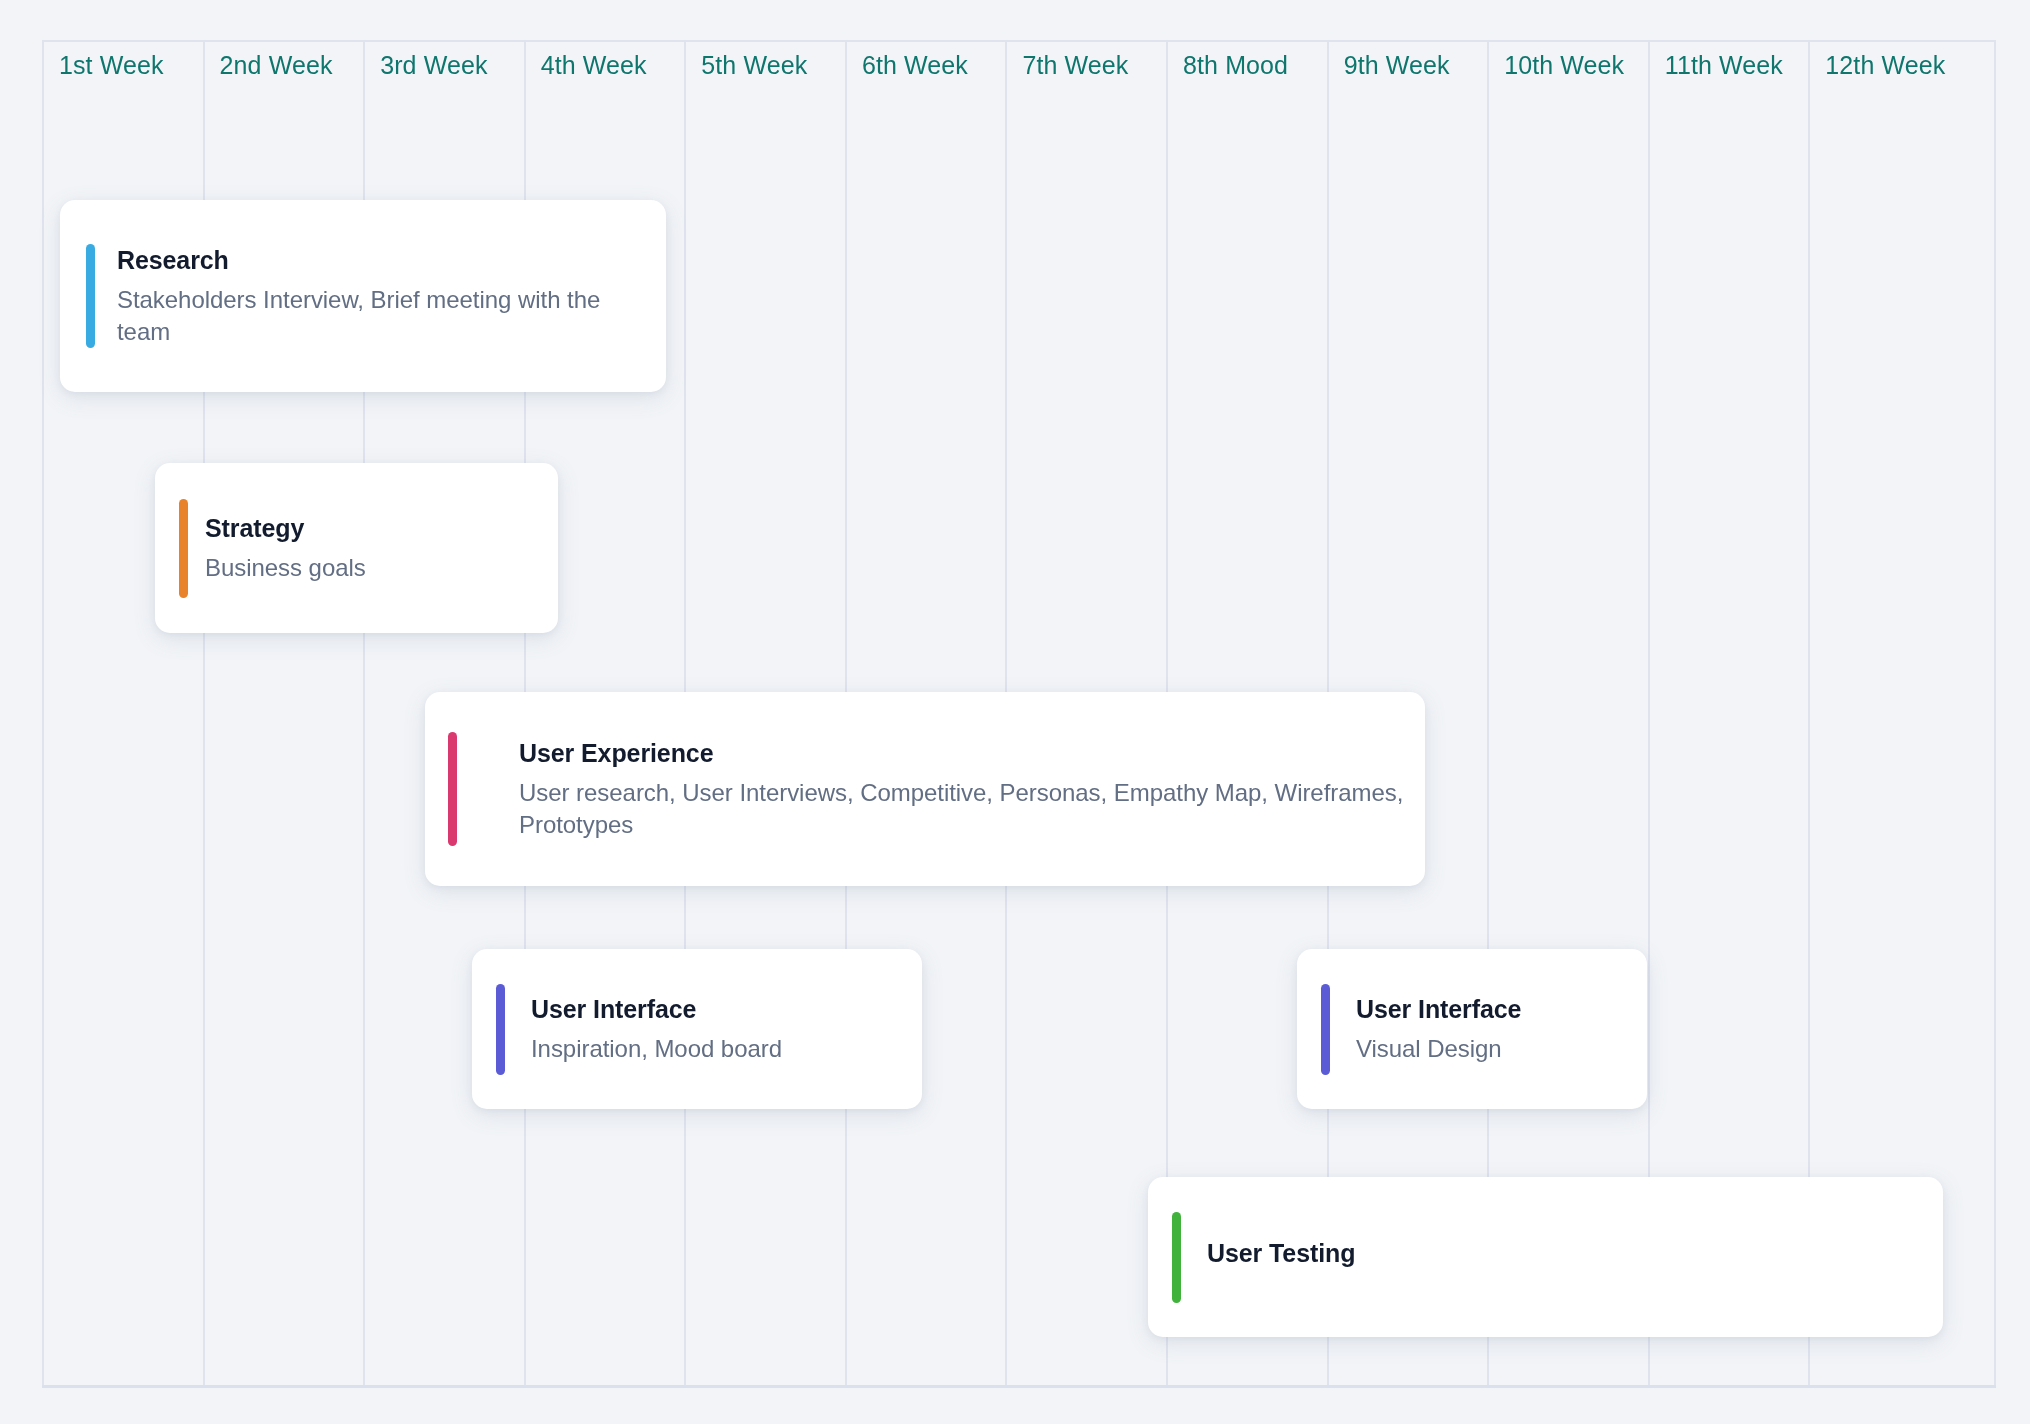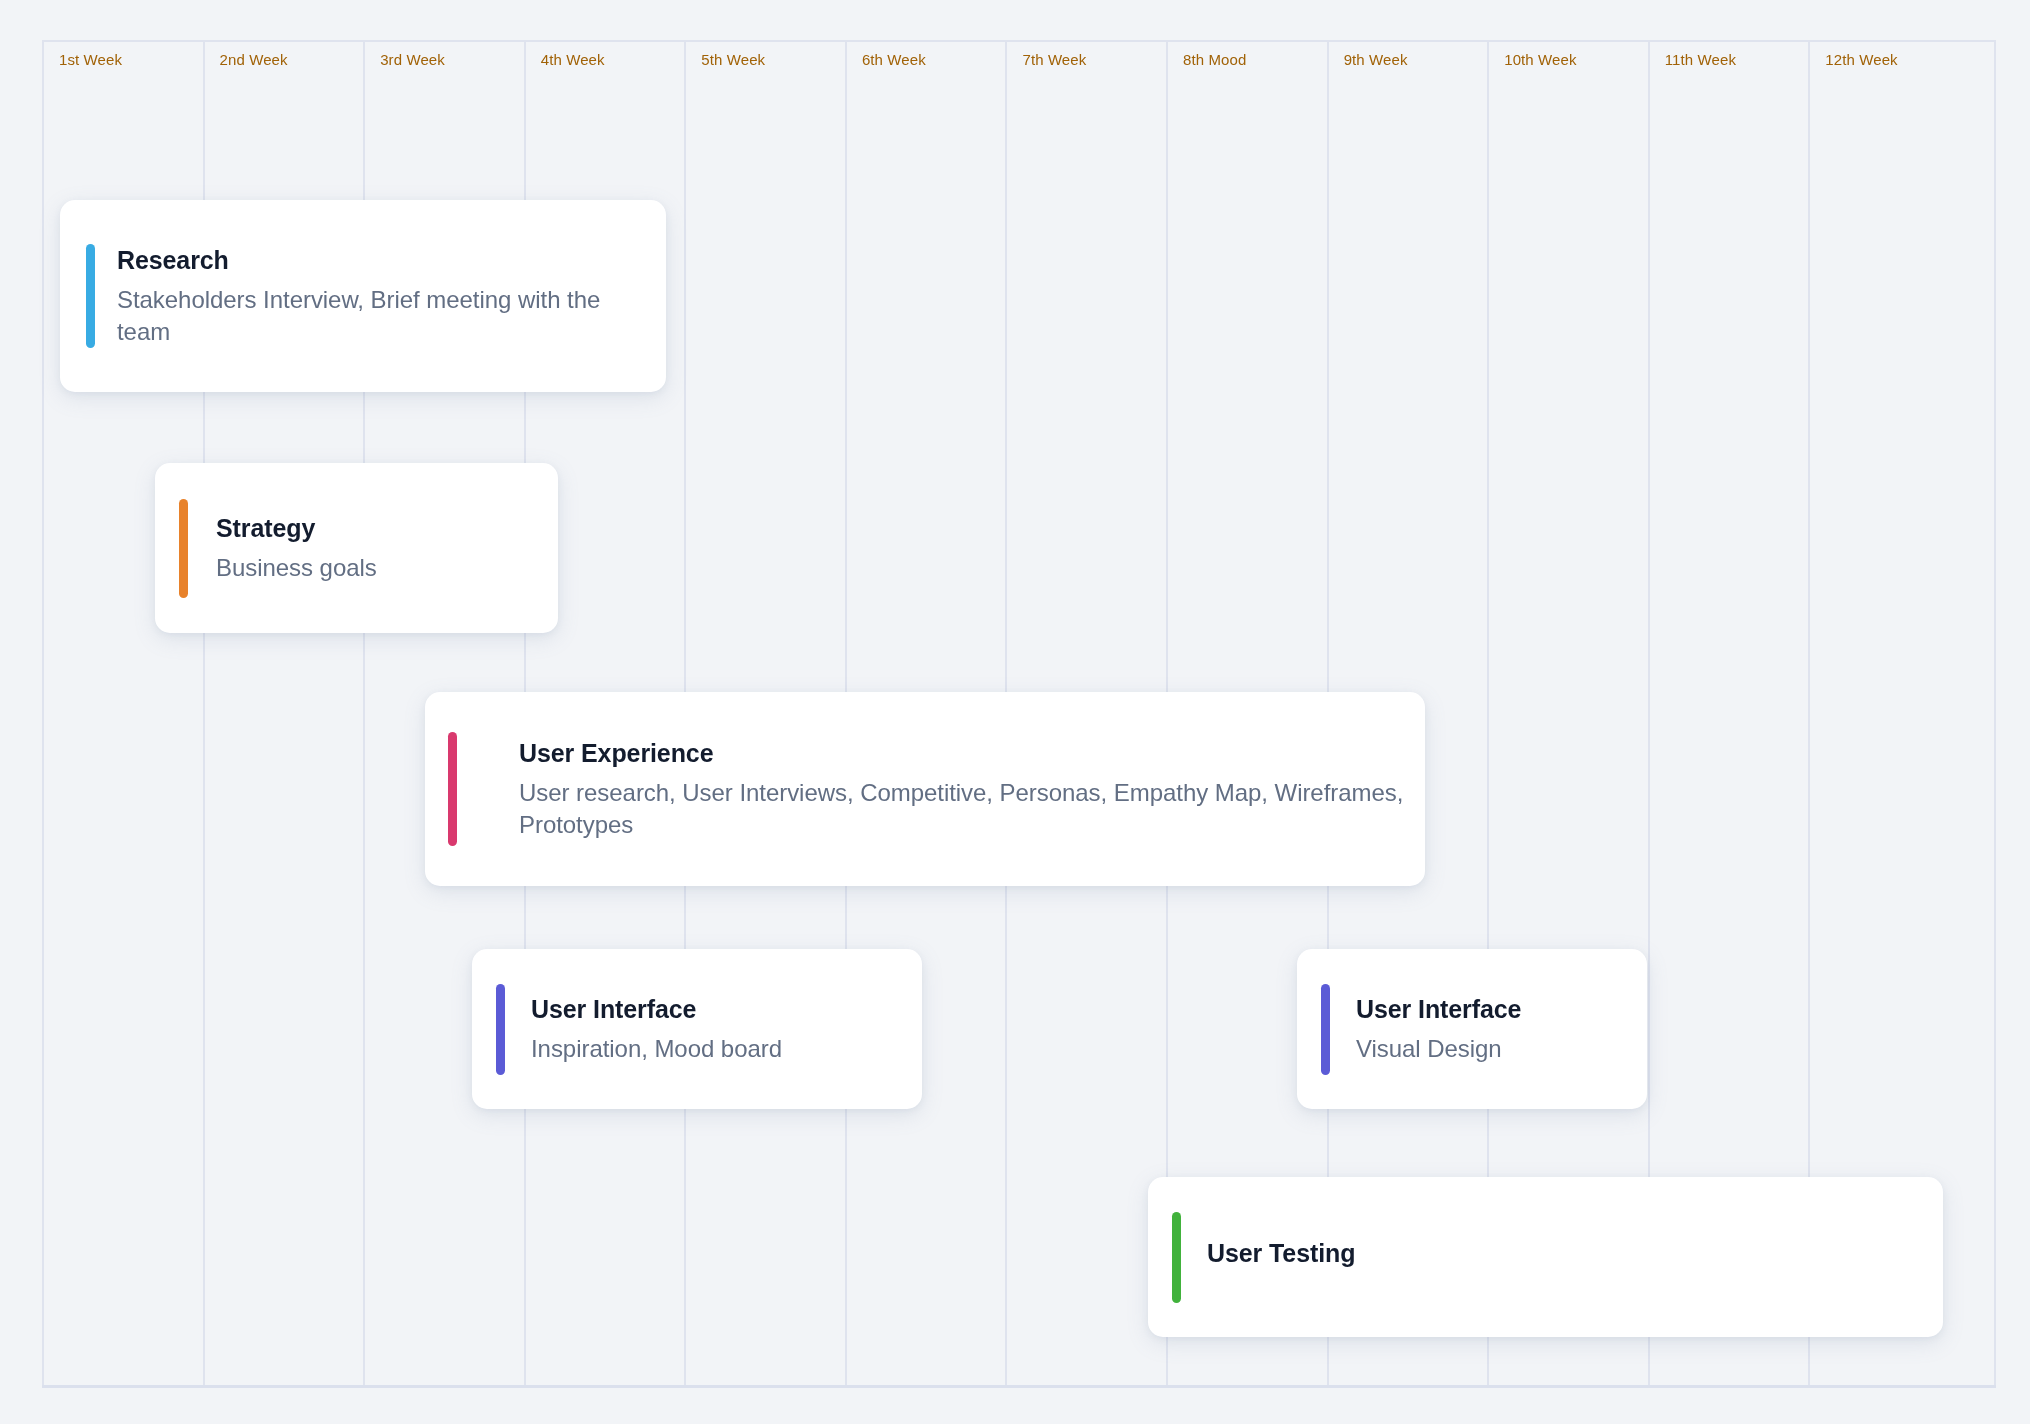--- a/index.html
+++ b/index.html
@@ -42,23 +42,23 @@
     border-left: 2px solid #dfe3ee;
   }
   .grid-col:last-child {
     border-right: 2px solid #dfe3ee;
     padding-left: 25px;
   }
   .grid-col-label {
     position: absolute;
     top: 9px;
     left: 15px;
-    font-size: 15px;
+    font-size: 25px;
     letter-spacing: 0.1px;
-    color: #a16207;
+    color: #0f766e;
     white-space: nowrap;
     font-family: "Liberation Sans", sans-serif;
   }
 
   
   .cards-layer {
     position: absolute;
     left: 0;
     top: 0;
     width: 2030px;
@@ -114,21 +114,21 @@
   .card-ux             { left: 425px;  top: 692px;  width: 1000px; height: 194px; gap: 37px; }
   .card-ux .accent-bar         { height: 114px; }
   .card-ui-inspiration { left: 472px;  top: 949px;  width: 450px;  height: 160px; }
   .card-ui-inspiration .accent-bar { height: 91px; }
   .card-ui-visual      { left: 1297px; top: 949px;  width: 350px;  height: 160px; }
   .card-ui-visual .accent-bar  { height: 91px; }
   .card-testing        { left: 1148px; top: 1177px; width: 795px;  height: 160px; }
   .card-testing .accent-bar    { height: 91px; }
 
   .card-research .task-body       { padding-left: 22px; }
-  .card-strategy .task-body       { padding-left: 28px; }
+  .card-strategy .task-body       { padding-left: 17px; }
   .card-ux .task-body             { padding-left: 25px; }
   .card-ui-inspiration .task-body { padding-left: 26px; }
   .card-ui-visual .task-body      { padding-left: 26px; }
   .card-testing .task-body        { padding-left: 26px; }
 
   .card-research .accent-bar       { margin-left: 26px; }
   .card-strategy .accent-bar       { margin-left: 24px; }
   .card-ux .accent-bar             { margin-left: 23px; }
   .card-ui-inspiration .accent-bar { margin-left: 24px; }
   .card-ui-visual .accent-bar      { margin-left: 24px; }

